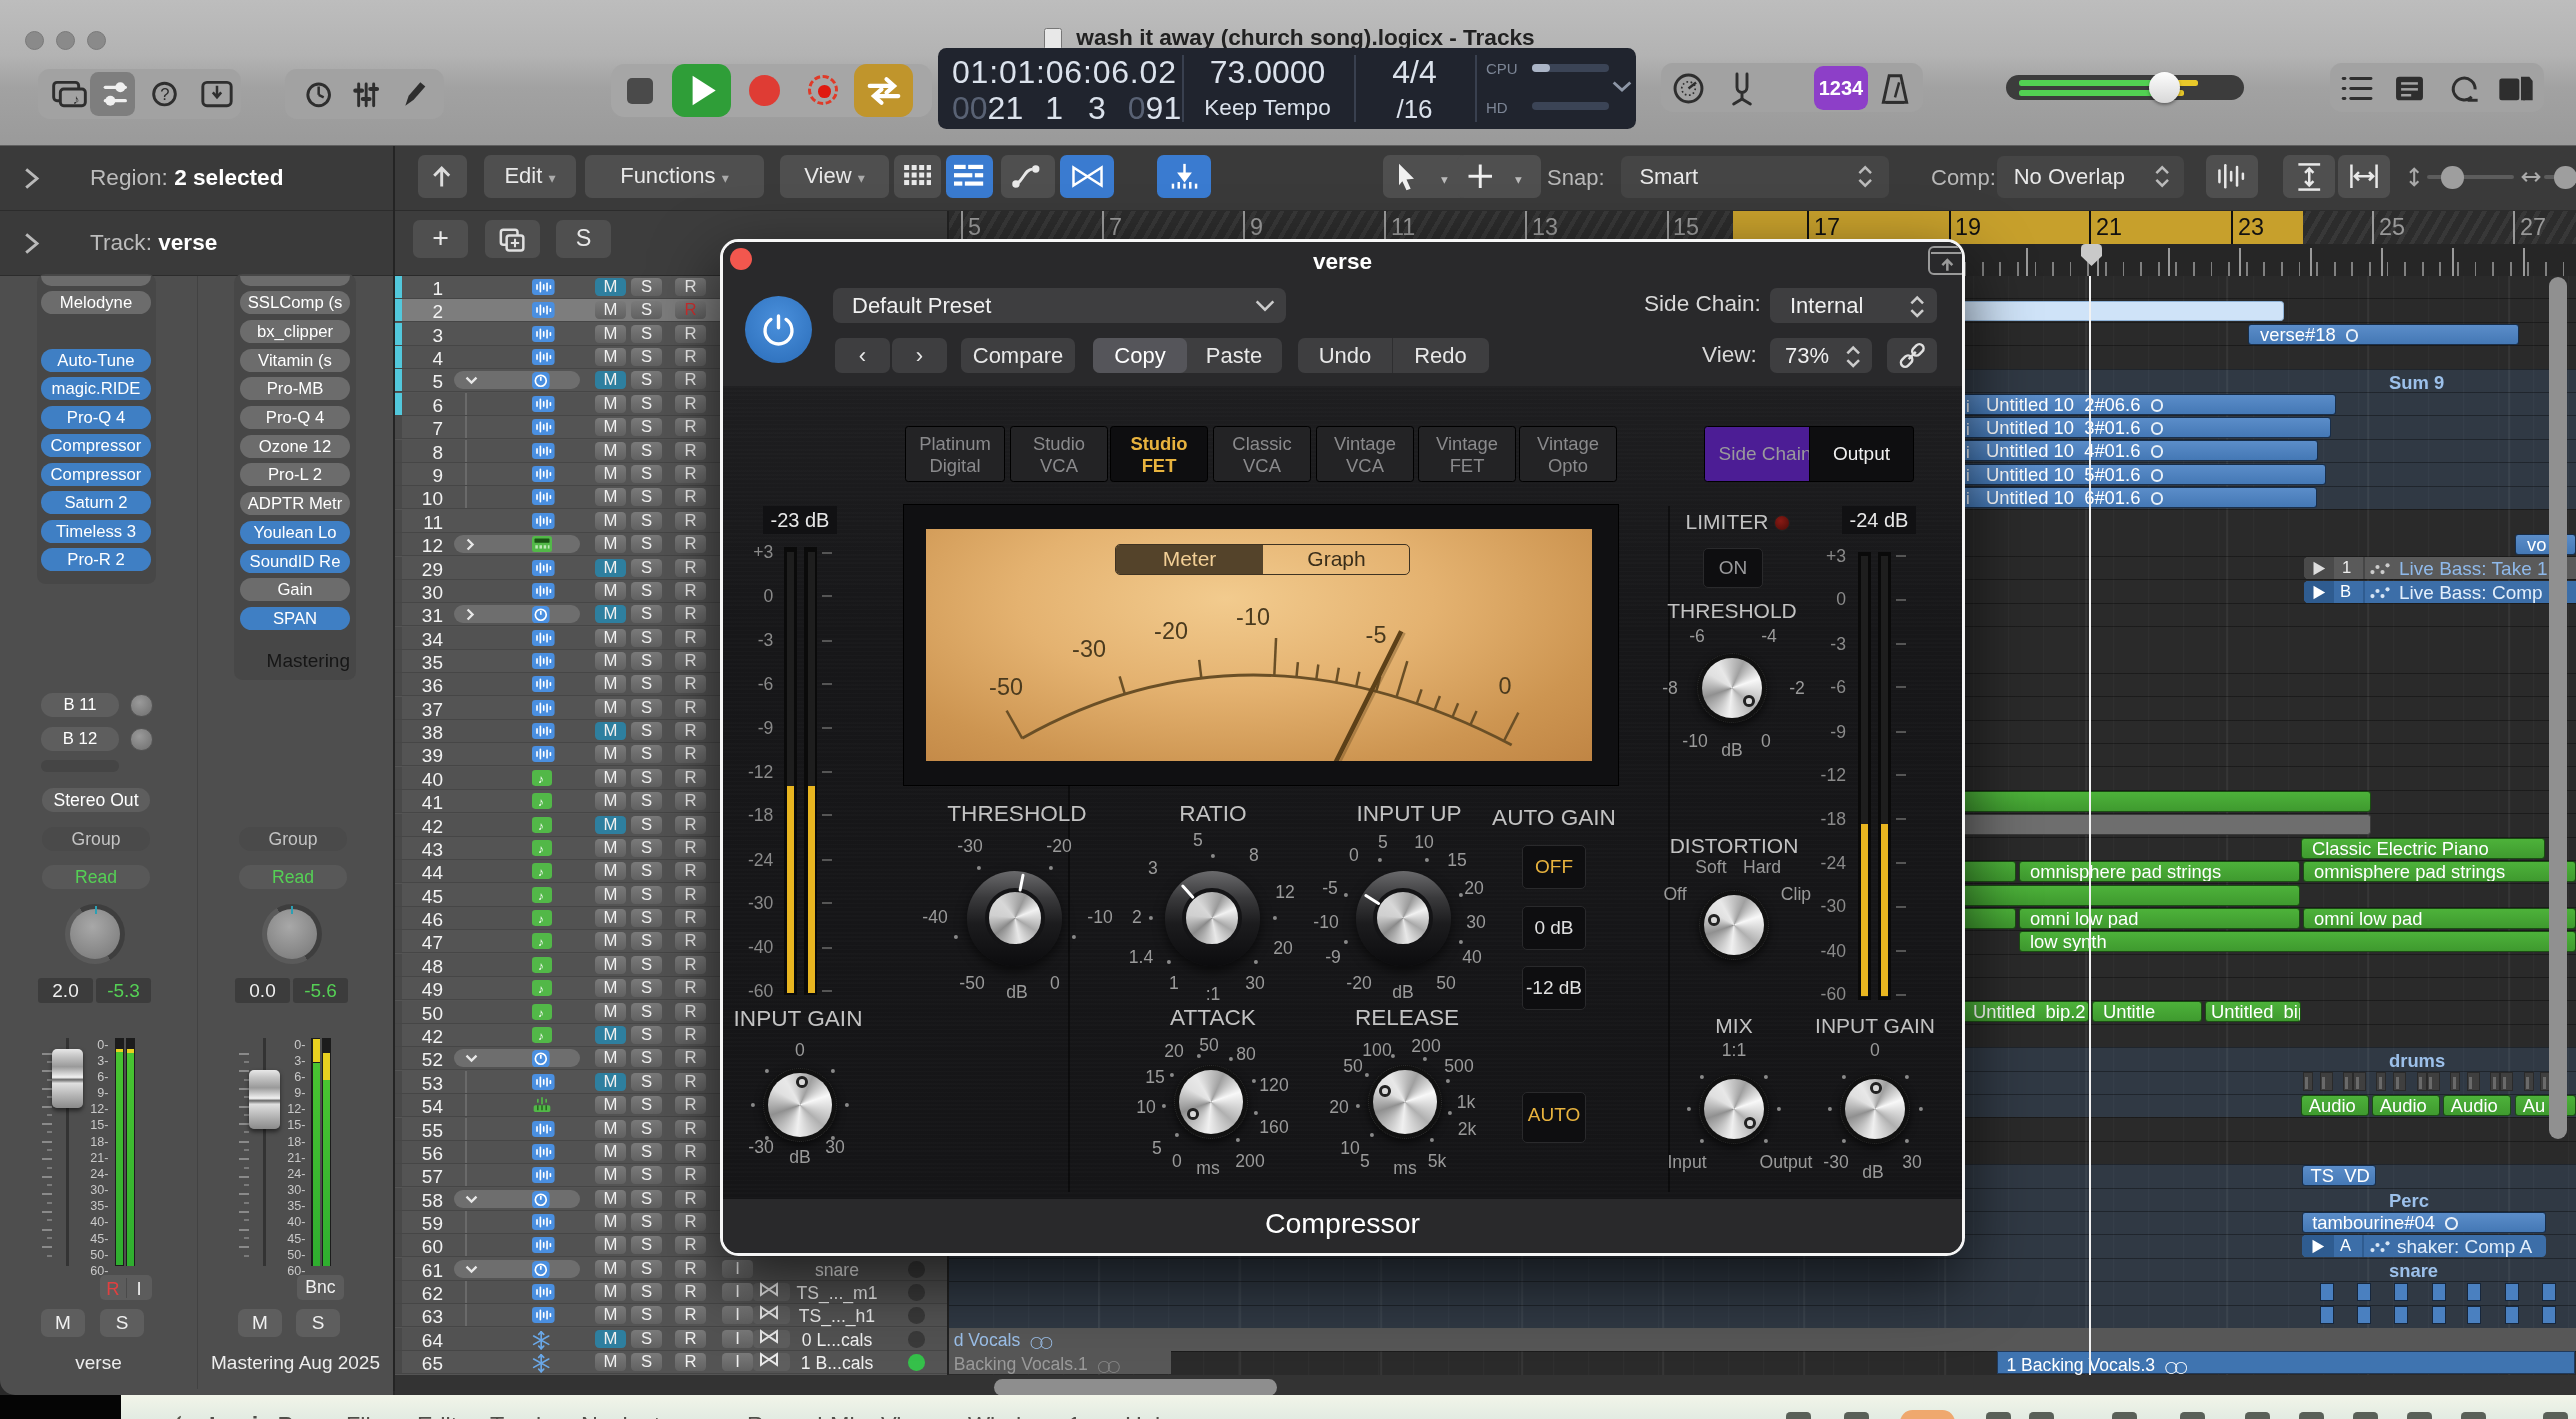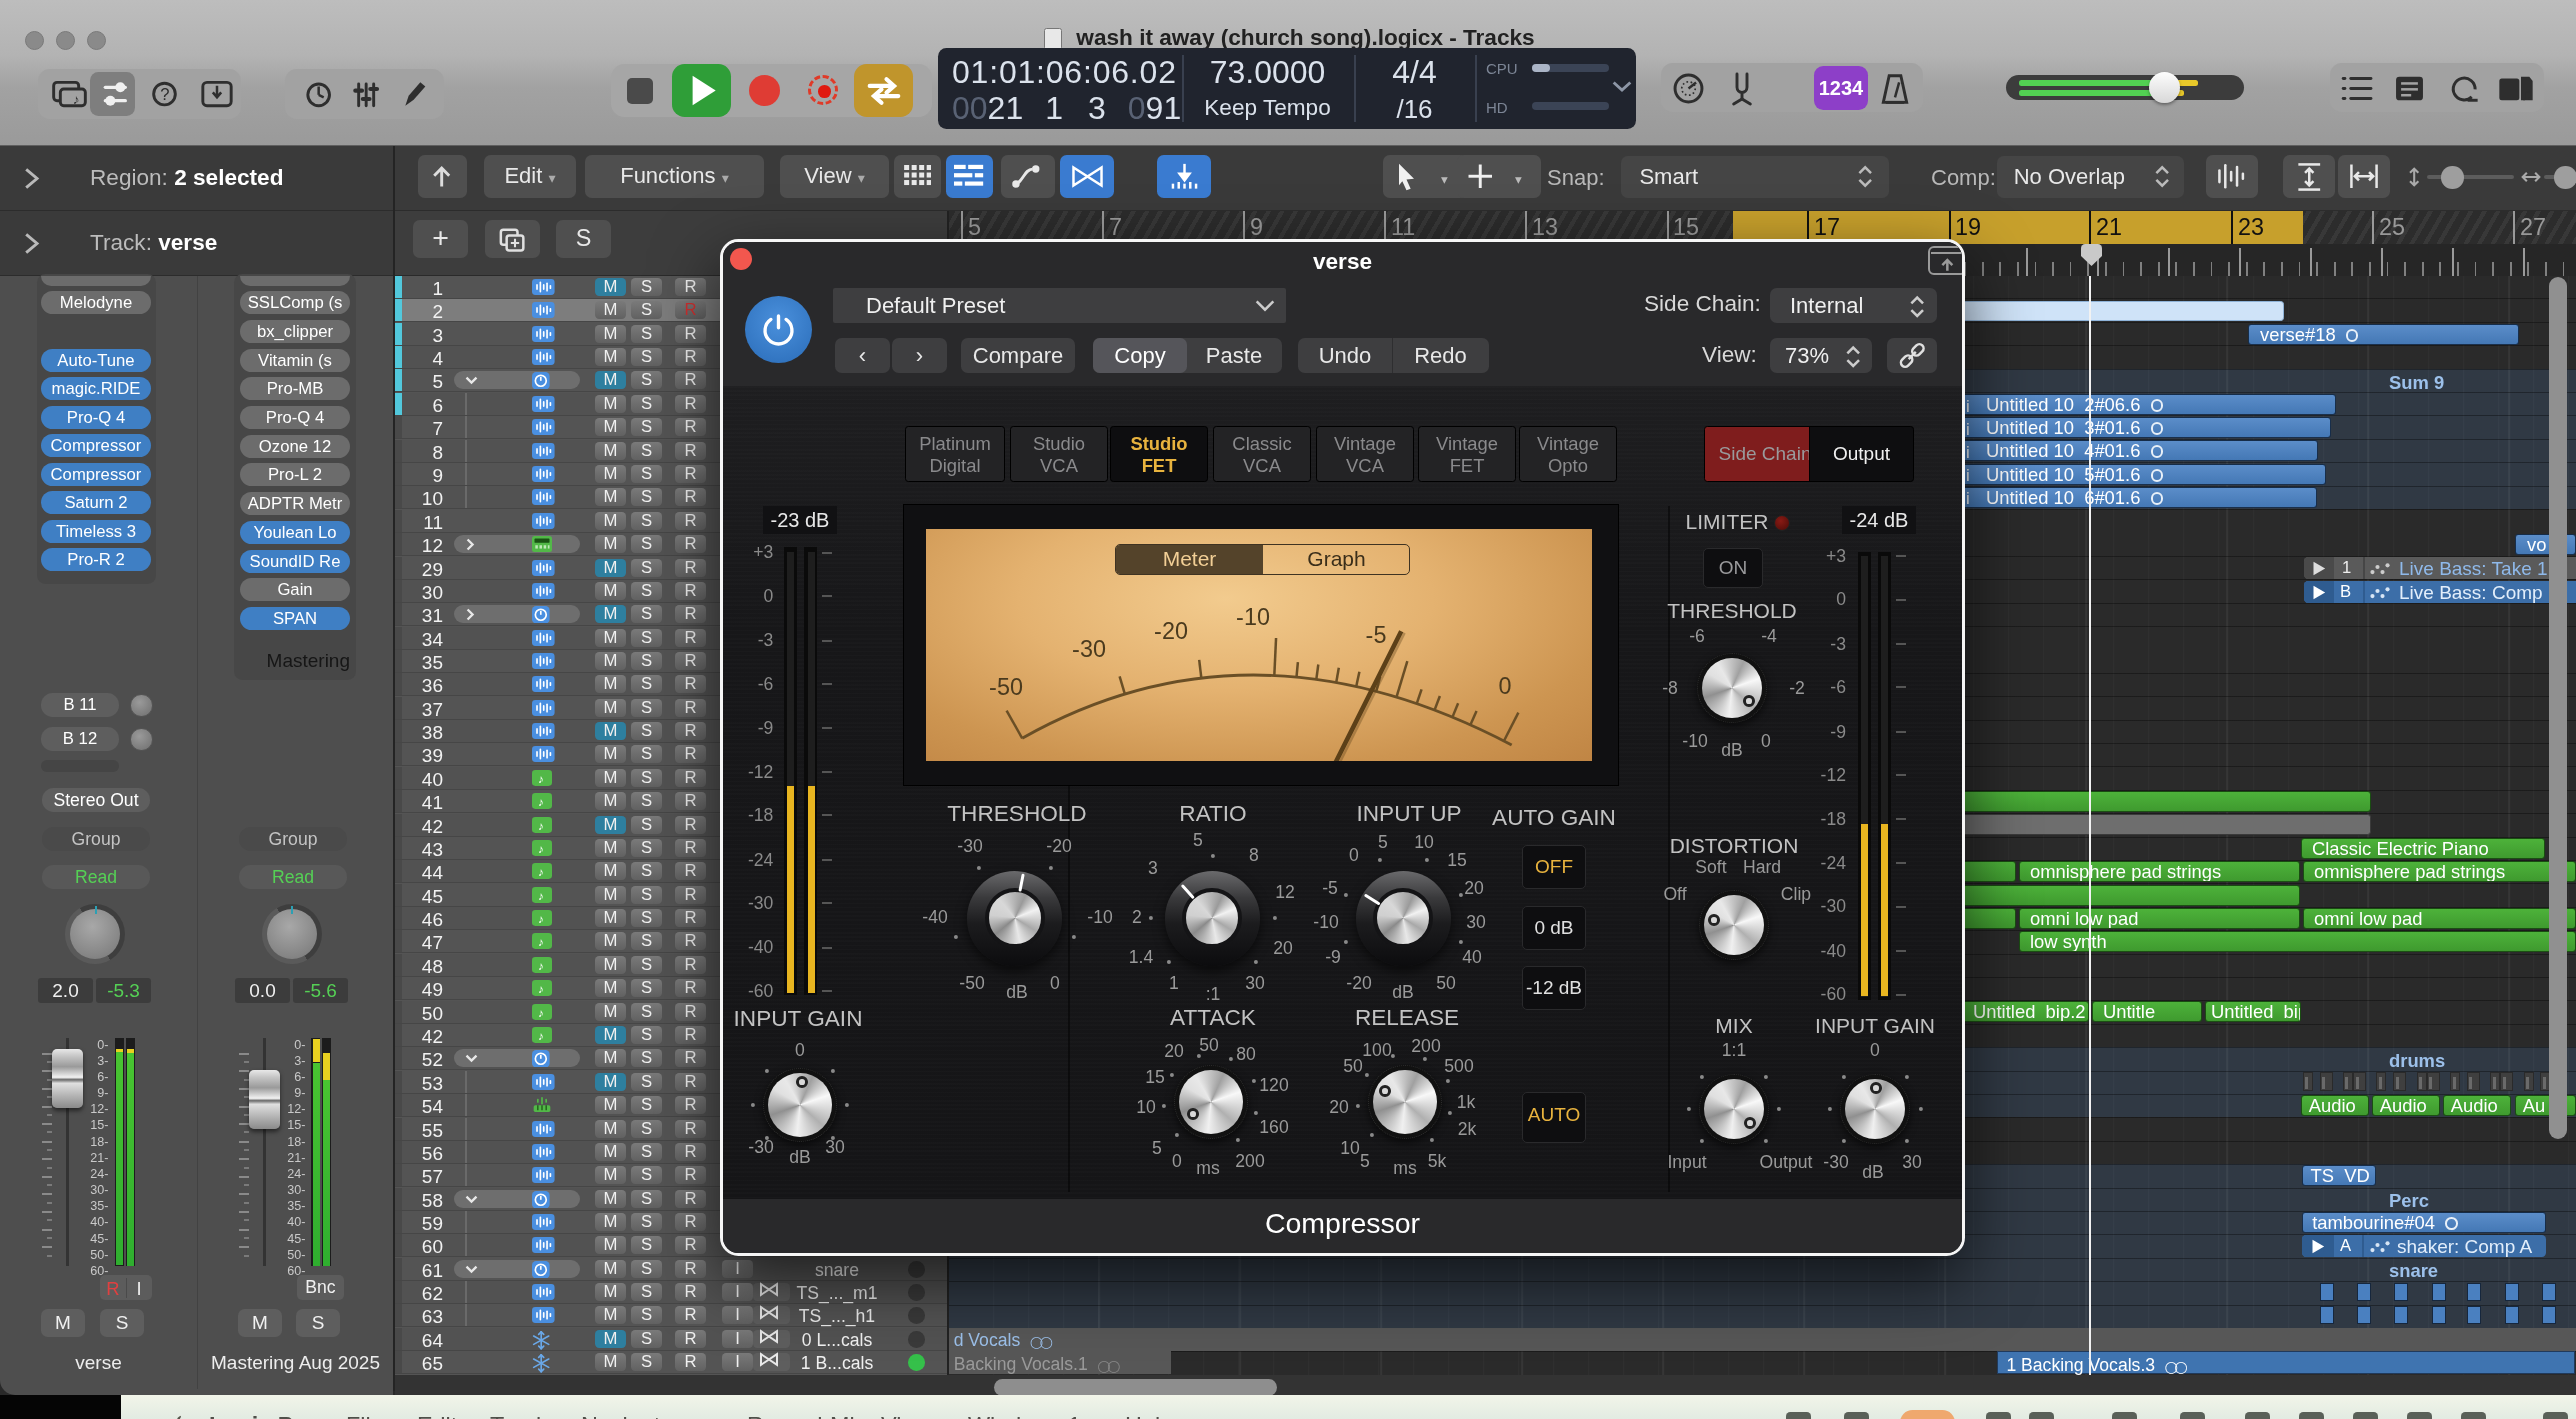--- a/index.html
+++ b/index.html
@@ -1433,21 +1433,21 @@
 <div class="abs" style="left:1205px;top:4.2px;width:38px;height:28.5px;border:2.1px solid #9a9a9a;border-radius:5.9px"></div>
 <div class="abs" style="left:1208px;top:10px;width:33px;height:2.1px;background:#9a9a9a"></div>
 <svg class="abs" style="left:1216px;top:12.6px" width="16.7" height="18.4" viewBox="0 0 20 22">
         <path d="M10 19 v-12 M4 12 l6-6 6 6" stroke="#9a9a9a" stroke-width="3" fill="none"></path>
       </svg>
 <div class="abs" style="left:22px;top:54px;width:67px;height:67px;border-radius:50%;background:radial-gradient(circle at 50% 38%,#4a90dc,#2a6cb8)"></div>
 <svg class="abs" style="left:37px;top:69px" width="37" height="37" viewBox="0 0 44 44">
         <path d="M13 10 a16 16 0 1 0 18 0" fill="none" stroke="#fff" stroke-width="4" stroke-linecap="round"></path>
         <line x1="22" y1="6" x2="22" y2="20" stroke="#fff" stroke-width="4" stroke-linecap="round"></line>
       </svg>
-<div class="abs" style="left:110px;top:46px;width:453px;height:35px;background:#3e3e40;border-radius:2px;color:#f0f0f0;font-size:22px;line-height:35px;padding-left:33px">Default Preset</div>
+<div class="abs" style="left:110px;top:46px;width:453px;height:35px;background:#3e3e40;border-radius:8px;color:#f0f0f0;font-size:22px;line-height:35px;padding-left:19px">Default Preset</div>
 <svg class="abs" style="left:531px;top:56px" width="22" height="16.7" viewBox="0 0 26 20">
         <path d="M3 4 l10 10 10-10" stroke="#ccc" stroke-width="3" fill="none"></path>
       </svg>
 <div class="abs" style="left:112px;top:96px;width:55px;height:35px;background:#3e3e40;border-radius:6.7px;color:#e8e8e8;font-size:22px;line-height:35px;text-align:center;">‹</div>
 <div class="abs" style="left:169px;top:96px;width:55px;height:35px;background:#3e3e40;border-radius:6.7px;color:#e8e8e8;font-size:22px;line-height:35px;text-align:center;">›</div>
 <div class="abs" style="left:238px;top:96px;width:114px;height:35px;background:#3e3e40;border-radius:6.7px;color:#e8e8e8;font-size:22px;line-height:35px;text-align:center;">Compare</div>
 <div class="abs" style="left:370px;top:96px;width:189px;height:35px;background:#3e3e40;border-radius:6.7px"></div>
 <div class="abs" style="left:370px;top:96px;width:94px;height:35px;background:#55555a;border-radius:6.7px;color:#fff;font-size:22px;line-height:35px;text-align:center">Copy</div>
 <div class="abs" style="left:464px;top:96px;width:94px;height:35px;color:#e8e8e8;font-size:22px;line-height:35px;text-align:center">Paste</div>
 <div class="abs" style="left:575px;top:96px;width:191px;height:35px;background:#3e3e40;border-radius:6.7px"></div>
@@ -1475,21 +1475,21 @@
 <div class="abs" style="left:0;top:144px;width:100%;height:813px;background:repeating-linear-gradient(180deg,rgba(255,255,255,.012) 0 1.7px,transparent 1.7px 4.2px)"></div>
 <div class="abs" style="left:345px;top:264px;width:1.7px;height:686px;background:rgba(0,0,0,.45)"></div>
 <div class="abs" style="left:945px;top:264px;width:1.7px;height:686px;background:rgba(0,0,0,.45)"></div>
 <div class="abs" style="left:182px;top:184px;width:100px;height:56px;background:#232325;border:0.8px solid #000;border-radius:3.3px;color:#8a8a8c;font-size:18.4px;font-weight:normal;text-align:center;padding-top:5.9px;line-height:22px">Platinum<br>Digital</div>
 <div class="abs" style="left:287px;top:184px;width:98px;height:56px;background:#232325;border:0.8px solid #000;border-radius:3.3px;color:#8a8a8c;font-size:18.4px;font-weight:normal;text-align:center;padding-top:5.9px;line-height:22px">Studio<br>VCA</div>
 <div class="abs" style="left:387px;top:184px;width:98px;height:56px;background:#0e0e10;border:0.8px solid #000;border-radius:3.3px;color:#e8b33e;font-size:18.4px;font-weight:bold;text-align:center;padding-top:5.9px;line-height:22px">Studio<br>FET</div>
 <div class="abs" style="left:490px;top:184px;width:98px;height:56px;background:#232325;border:0.8px solid #000;border-radius:3.3px;color:#8a8a8c;font-size:18.4px;font-weight:normal;text-align:center;padding-top:5.9px;line-height:22px">Classic<br>VCA</div>
 <div class="abs" style="left:593px;top:184px;width:98px;height:56px;background:#232325;border:0.8px solid #000;border-radius:3.3px;color:#8a8a8c;font-size:18.4px;font-weight:normal;text-align:center;padding-top:5.9px;line-height:22px">Vintage<br>VCA</div>
 <div class="abs" style="left:695px;top:184px;width:98px;height:56px;background:#232325;border:0.8px solid #000;border-radius:3.3px;color:#8a8a8c;font-size:18.4px;font-weight:normal;text-align:center;padding-top:5.9px;line-height:22px">Vintage<br>FET</div>
 <div class="abs" style="left:796px;top:184px;width:98px;height:56px;background:#232325;border:0.8px solid #000;border-radius:3.3px;color:#8a8a8c;font-size:18.4px;font-weight:normal;text-align:center;padding-top:5.9px;line-height:22px">Vintage<br>Opto</div>
-<div class="abs" style="left:981px;top:184px;width:122px;height:56px;background:#7f1d1d;border:0.8px solid #000;border-radius:3.3px 0 0 3.3px;color:#9a9a9c;font-size:19px;text-align:center;line-height:54px">Side Chain</div>
+<div class="abs" style="left:981px;top:184px;width:122px;height:56px;background:#4c1d95;border:0.8px solid #000;border-radius:3.3px 0 0 3.3px;color:#9a9a9c;font-size:19px;text-align:center;line-height:54px">Side Chain</div>
 <div class="abs" style="left:1086px;top:184px;width:105px;height:56px;background:#0e0e10;border:0.8px solid #000;border-radius:0 3.3px 3.3px 0;color:#f0f0f0;font-size:19px;text-align:center;line-height:54px">Output</div>
 <div class="abs" style="left:40px;top:264px;width:74px;height:28px;background:#111113;color:#e8e8e8;font-size:20px;text-align:center;line-height:28px">-23 dB</div>
 <div class="abs" style="left:-1.7px;top:300px;width:52px;text-align:right;font-size:17.6px;color:#8a8a8a">+3</div>
 <div class="abs" style="left:99px;top:310px;width:10px;height:1.7px;background:#555"></div>
 <div class="abs" style="left:-1.7px;top:344px;width:52px;text-align:right;font-size:17.6px;color:#8a8a8a">0</div>
 <div class="abs" style="left:99px;top:353px;width:10px;height:1.7px;background:#555"></div>
 <div class="abs" style="left:-1.7px;top:388px;width:52px;text-align:right;font-size:17.6px;color:#8a8a8a">-3</div>
 <div class="abs" style="left:99px;top:398px;width:10px;height:1.7px;background:#555"></div>
 <div class="abs" style="left:-1.7px;top:432px;width:52px;text-align:right;font-size:17.6px;color:#8a8a8a">-6</div>
 <div class="abs" style="left:99px;top:441px;width:10px;height:1.7px;background:#555"></div>

